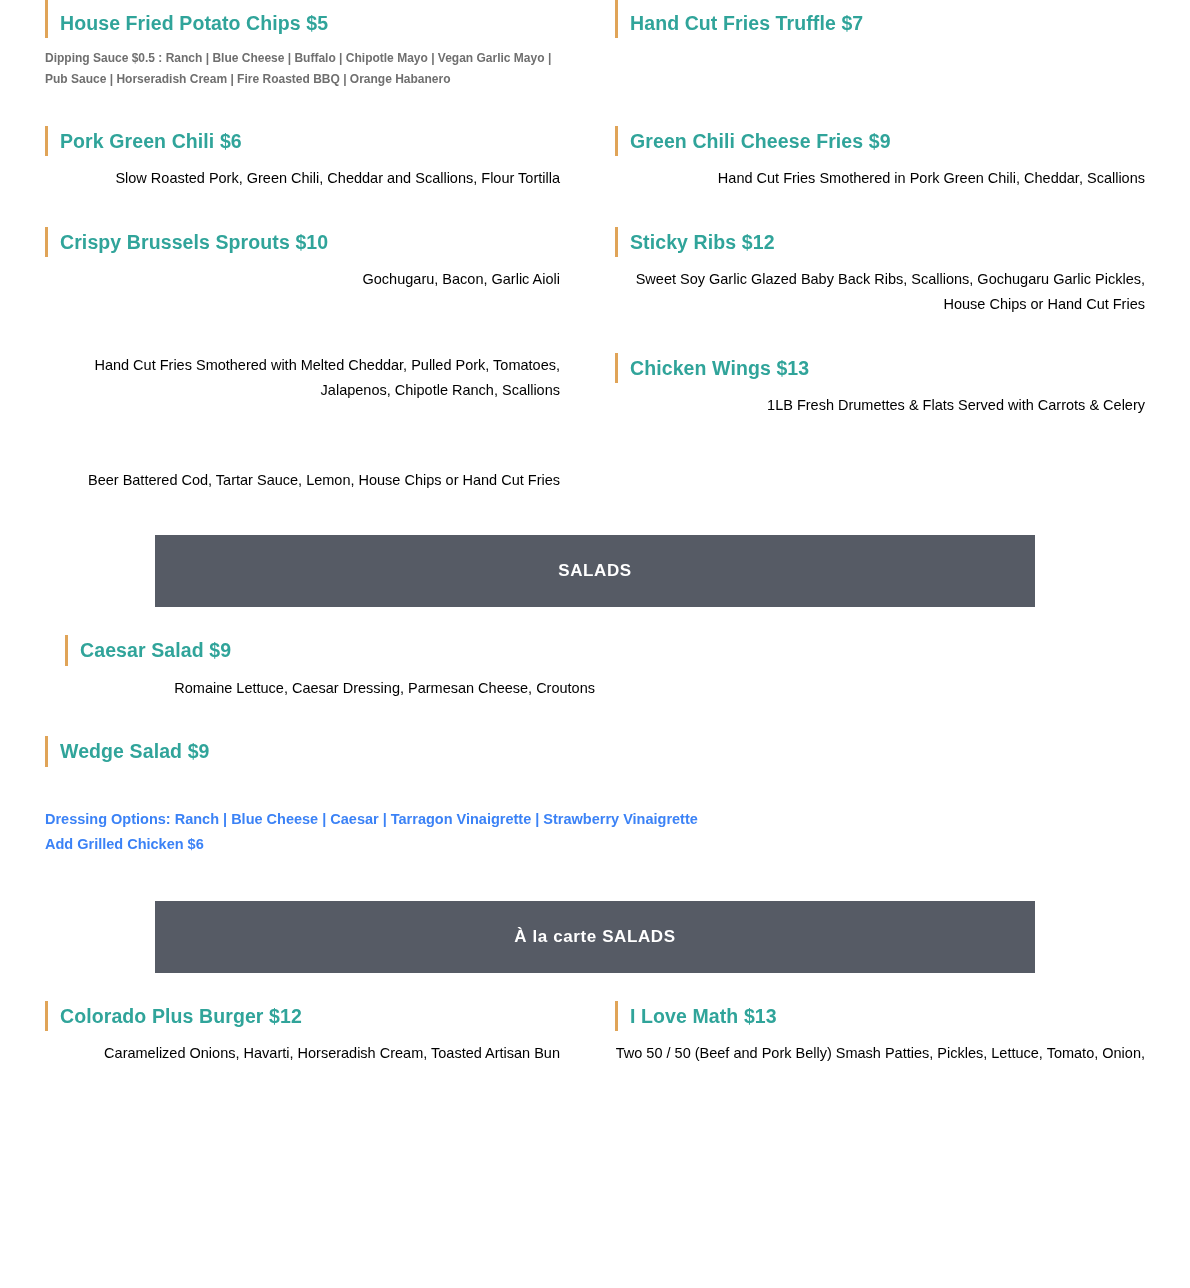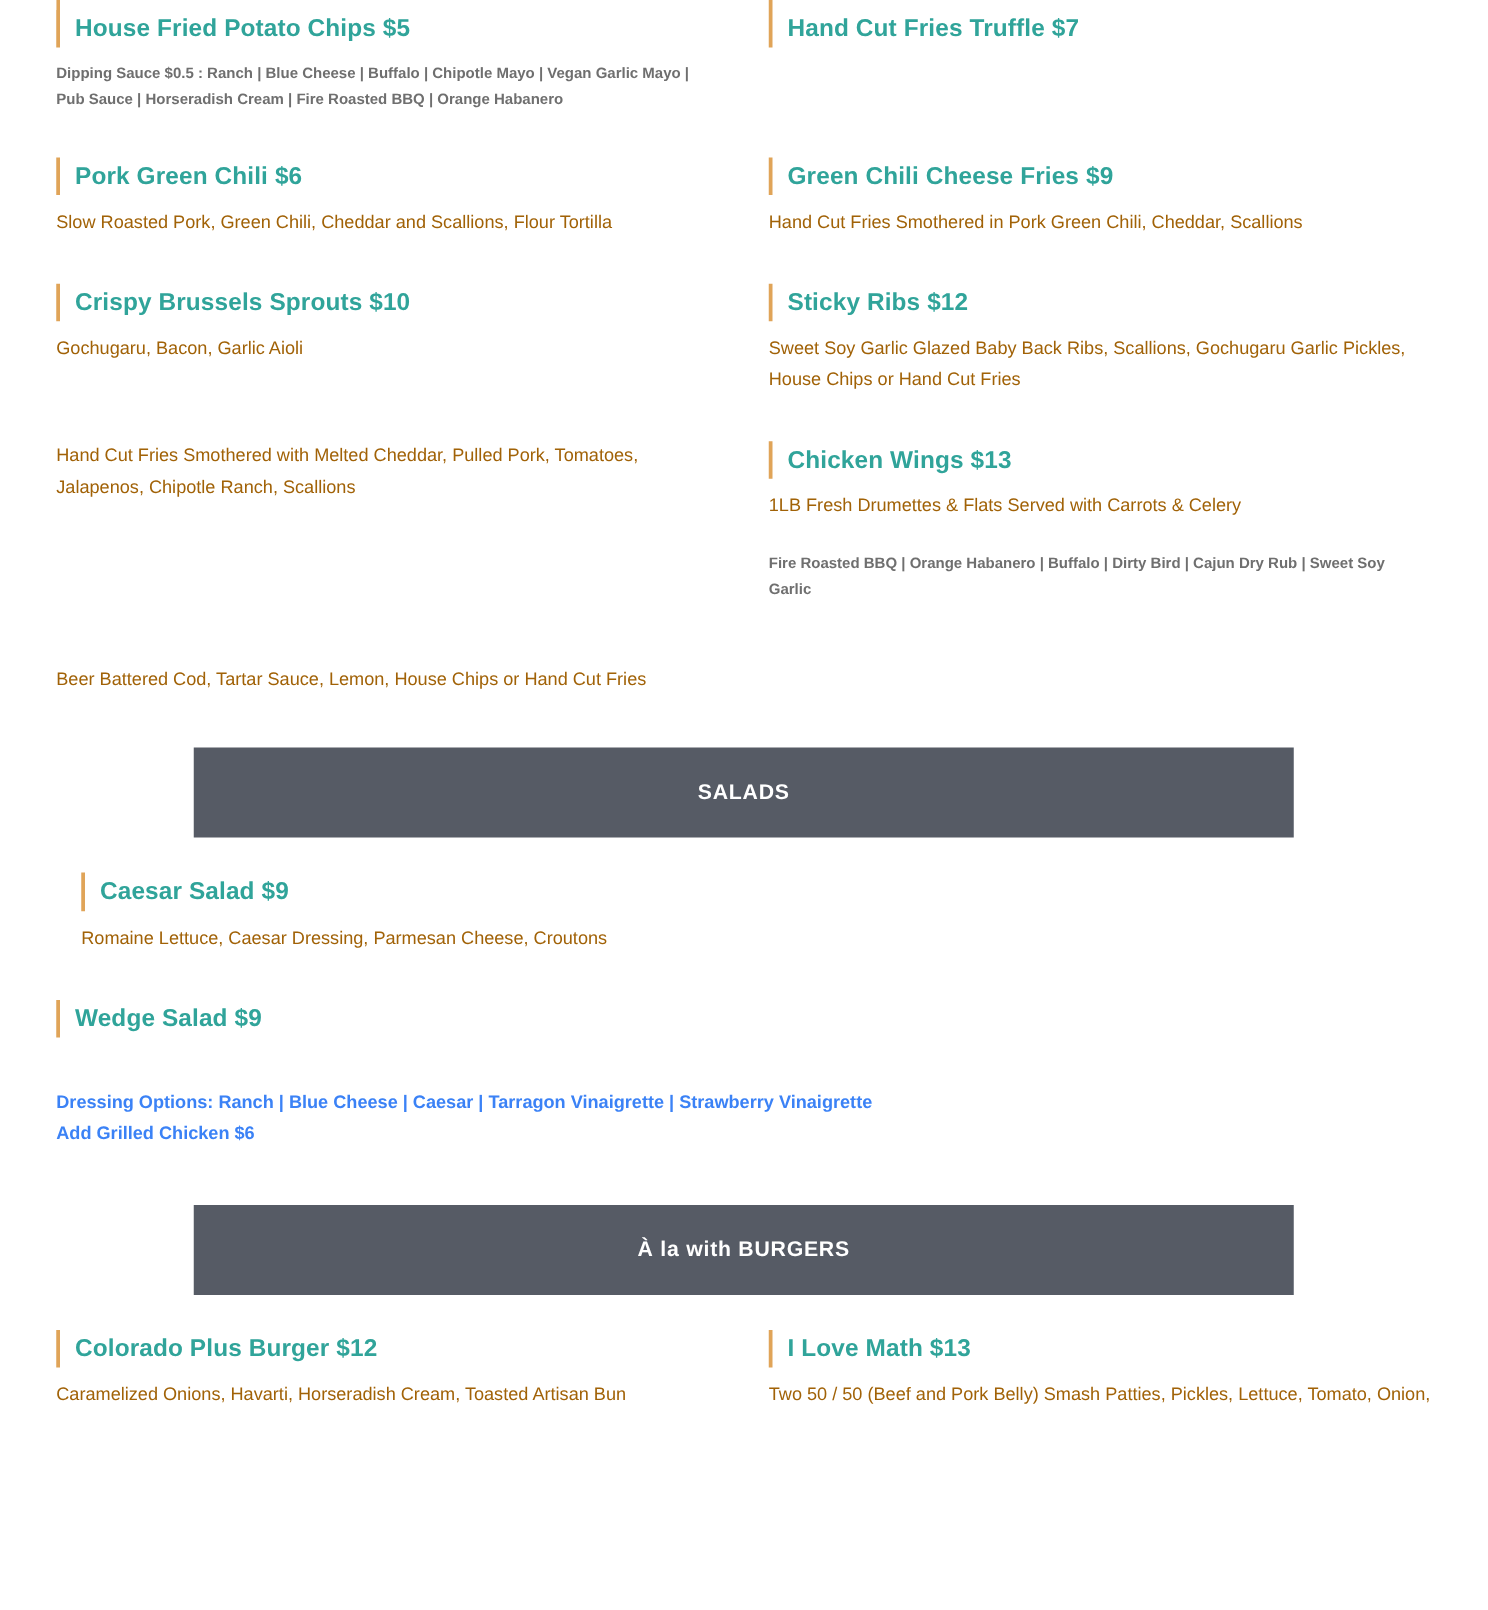--- a/index.html
+++ b/index.html
@@ -47,23 +47,24 @@
     margin: 0;
     font-size: 19.5px;
     font-weight: bold;
     color: #30a49a;
     line-height: 1.35;
     letter-spacing: .1px;
   }
   .item-desc {
     margin: 0;
     font-size: 14.5px;
-    color: #a16207;
+    color: #000000;
     line-height: 1.72;
     font-weight: normal;
+    text-align: right;
   }
   .item-options {
     margin: 0;
     font-size: 12px;
     color: #6f6f6f;
     line-height: 1.72;
     font-weight: bold;
   }
   .item-options.top-gap { margin-top: 22px; }
 
@@ -187,21 +188,20 @@
             <div class="menu-item">
               <p class="item-desc">Hand Cut Fries Smothered with Melted Cheddar, Pulled Pork, Tomatoes, Jalapenos, Chipotle Ranch, Scallions</p>
             </div>
           </div>
           <div class="menu-col right">
             <div class="menu-item">
               <div class="item-title-wrap">
                 <h3 class="item-title">Chicken Wings $13</h3>
               </div>
               <p class="item-desc">1LB Fresh Drumettes &amp; Flats Served with Carrots &amp; Celery</p>
-              <p class="item-options top-gap">Fire Roasted BBQ | Orange Habanero | Buffalo | Dirty Bird | Cajun Dry Rub | Sweet Soy Garlic</p>
             </div>
           </div>
         </div>
         <div style="height: 50px;"></div>
         <div class="menu-grid">
           <div class="menu-col left">
             <div class="menu-item">
               <p class="item-desc">Beer Battered Cod, Tartar Sauce, Lemon, House Chips or Hand Cut Fries</p>
             </div>
           </div>
@@ -235,21 +235,21 @@
           <div class="menu-col right"></div>
         </div>
         <div style="height: 30px;"></div>
         <div class="note-block">
           <span class="note-line">Dressing Options: Ranch | Blue Cheese | Caesar | Tarragon Vinaigrette | Strawberry Vinaigrette</span>
           <span class="note-line">Add Grilled Chicken $6</span>
         </div>
       </section>
       <section>
         <div style="height: 44px;"></div>
-        <div class="section-banner">À la with BURGERS</div>
+        <div class="section-banner">À la carte SALADS</div>
         <div style="height: 28px;"></div>
         <div class="menu-grid">
           <div class="menu-col left">
             <div class="menu-item">
               <div class="item-title-wrap">
                 <h3 class="item-title">Colorado Plus Burger $12</h3>
               </div>
               <p class="item-desc">Caramelized Onions, Havarti, Horseradish Cream, Toasted Artisan Bun</p>
             </div>
           </div>

